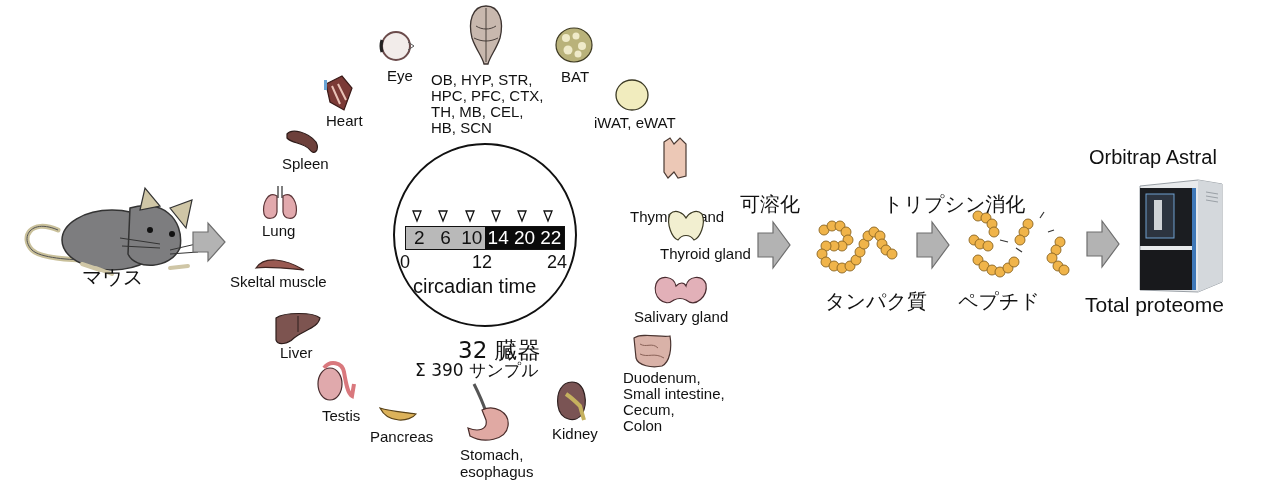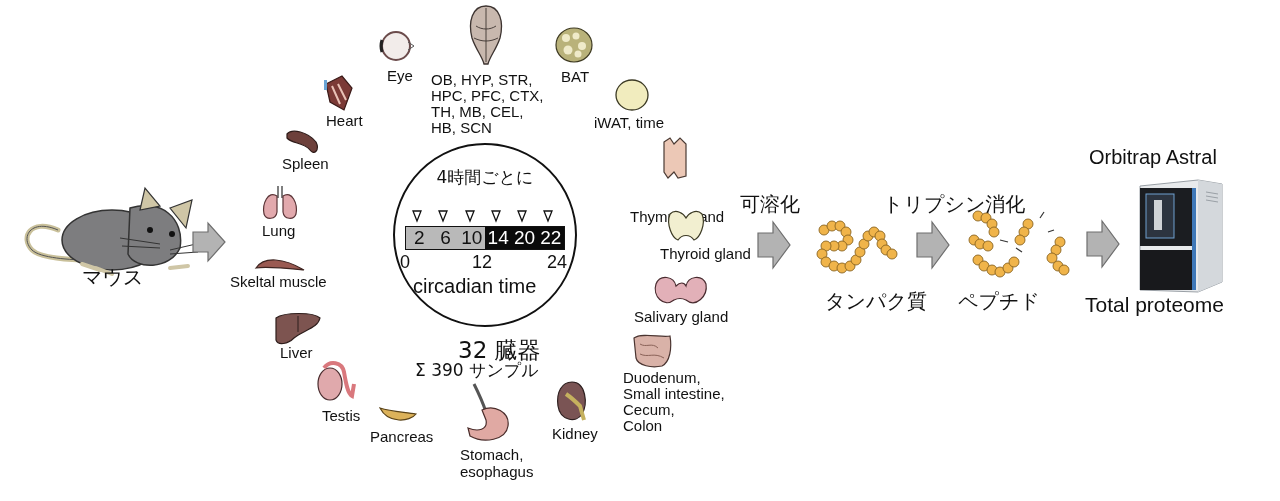--- a/index.html
+++ b/index.html
@@ -138,21 +138,21 @@
       <circle cx="24" cy="28" r="3.5" fill="#efeac9"></circle>
     </svg>
 </div>
 <div class="lbl" style="left:561px;top:68px;">BAT</div>
 
 <div class="abs" style="left:614px;top:78px;">
   <svg width="36" height="34" viewBox="0 0 36 34">
       <ellipse cx="18" cy="17" rx="16" ry="15" fill="#f1ecbe" stroke="#3c3a24" stroke-width="1.3"></ellipse>
     </svg>
 </div>
-<div class="lbl" style="left:594px;top:114px;">iWAT, time</div>
+<div class="lbl" style="left:594px;top:114px;">iWAT, eWAT</div>
 
 <div class="abs" style="left:660px;top:136px;">
   <svg width="30" height="44" viewBox="0 0 30 44">
       <path d="M4 6 L10 2 L14 8 L20 2 L26 8 L26 40 L18 42 L14 36 L8 42 L4 36 Z" fill="#ecc8b6" stroke="#4a3a33" stroke-width="1.2"></path>
     </svg>
 </div>
 <div class="lbl" style="left:630px;top:180px;margin-top:28px;">Thymus gland</div>
 
 <div class="abs" style="left:666px;top:208px;">
   <svg width="40" height="36" viewBox="0 0 40 36">
@@ -181,21 +181,20 @@
 
 <div class="abs" style="left:556px;top:380px;">
   <svg width="34" height="44" viewBox="0 0 34 44">
       <path d="M16 2 C30 2,32 24,26 34 C20 44,4 40,2 26 C0 12,6 2,16 2 Z" fill="#7a5454" stroke="#2e2020" stroke-width="1.2"></path>
       <path d="M10 14 C16 18,20 22,24 26 L28 40" stroke="#c5b15e" stroke-width="4" fill="none"></path>
     </svg>
 </div>
 <div class="lbl" style="left:552px;top:425px;">Kidney</div>
 
 <div class="clock">
-  <div class="clock-title jp" style="top:22px;">4時間ごとに</div>
 </div>
 
 <div class="abs" style="left:405px;top:210px;width:160px;height:14px;">
   <svg width="160" height="14" viewBox="0 0 160 14">
     <path d="M8 1 L16 1 L12 11 Z" fill="#fff" stroke="#111" stroke-width="1.3"></path>
     <path d="M34 1 L42 1 L38 11 Z" fill="#fff" stroke="#111" stroke-width="1.3"></path>
     <path d="M61 1 L69 1 L65 11 Z" fill="#fff" stroke="#111" stroke-width="1.3"></path>
     <path d="M87 1 L95 1 L91 11 Z" fill="#fff" stroke="#111" stroke-width="1.3"></path>
     <path d="M113 1 L121 1 L117 11 Z" fill="#fff" stroke="#111" stroke-width="1.3"></path>
     <path d="M139 1 L147 1 L143 11 Z" fill="#fff" stroke="#111" stroke-width="1.3"></path>

